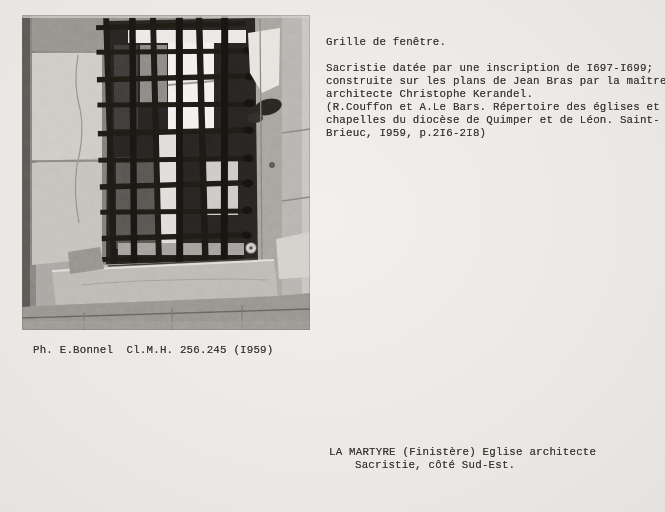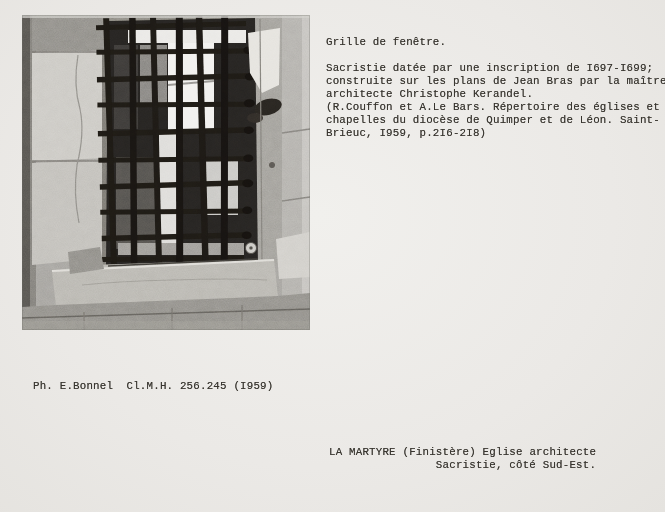--- a/index.html
+++ b/index.html
@@ -13,25 +13,25 @@
     color:#38352f;
   }
   .typed{
     font-size:10.8px;line-height:13px;white-space:pre;letter-spacing:.2px;
     text-shadow:0 0 .5px rgba(56,53,47,.65);
   }
   .photo{
     position:absolute;left:22px;top:15px;width:288px;height:315px;margin:0;
   }
   .photo svg{display:block;width:100%;height:100%;}
-  .photo-credit{position:absolute;left:33px;top:344px;margin-top:36px;}
+  .photo-credit{position:absolute;left:33px;top:344px;}
   .annotation{position:absolute;left:326px;top:36px;}
   .annotation-title{margin:0 0 13px 0;}
   .footer{position:absolute;left:329px;top:446px;}
-  .footer-line2{padding-left:26px;text-align:right;}
+  .footer-line2{padding-left:26px;}
 </style>
 </head>
 <body>
 
 <div class="card">
 
   <figure class="photo">
     <svg viewBox="0 0 288 315" preserveAspectRatio="none" role="img">
       <defs>
         <filter id="grain" x="0" y="0" width="100%" height="100%">

